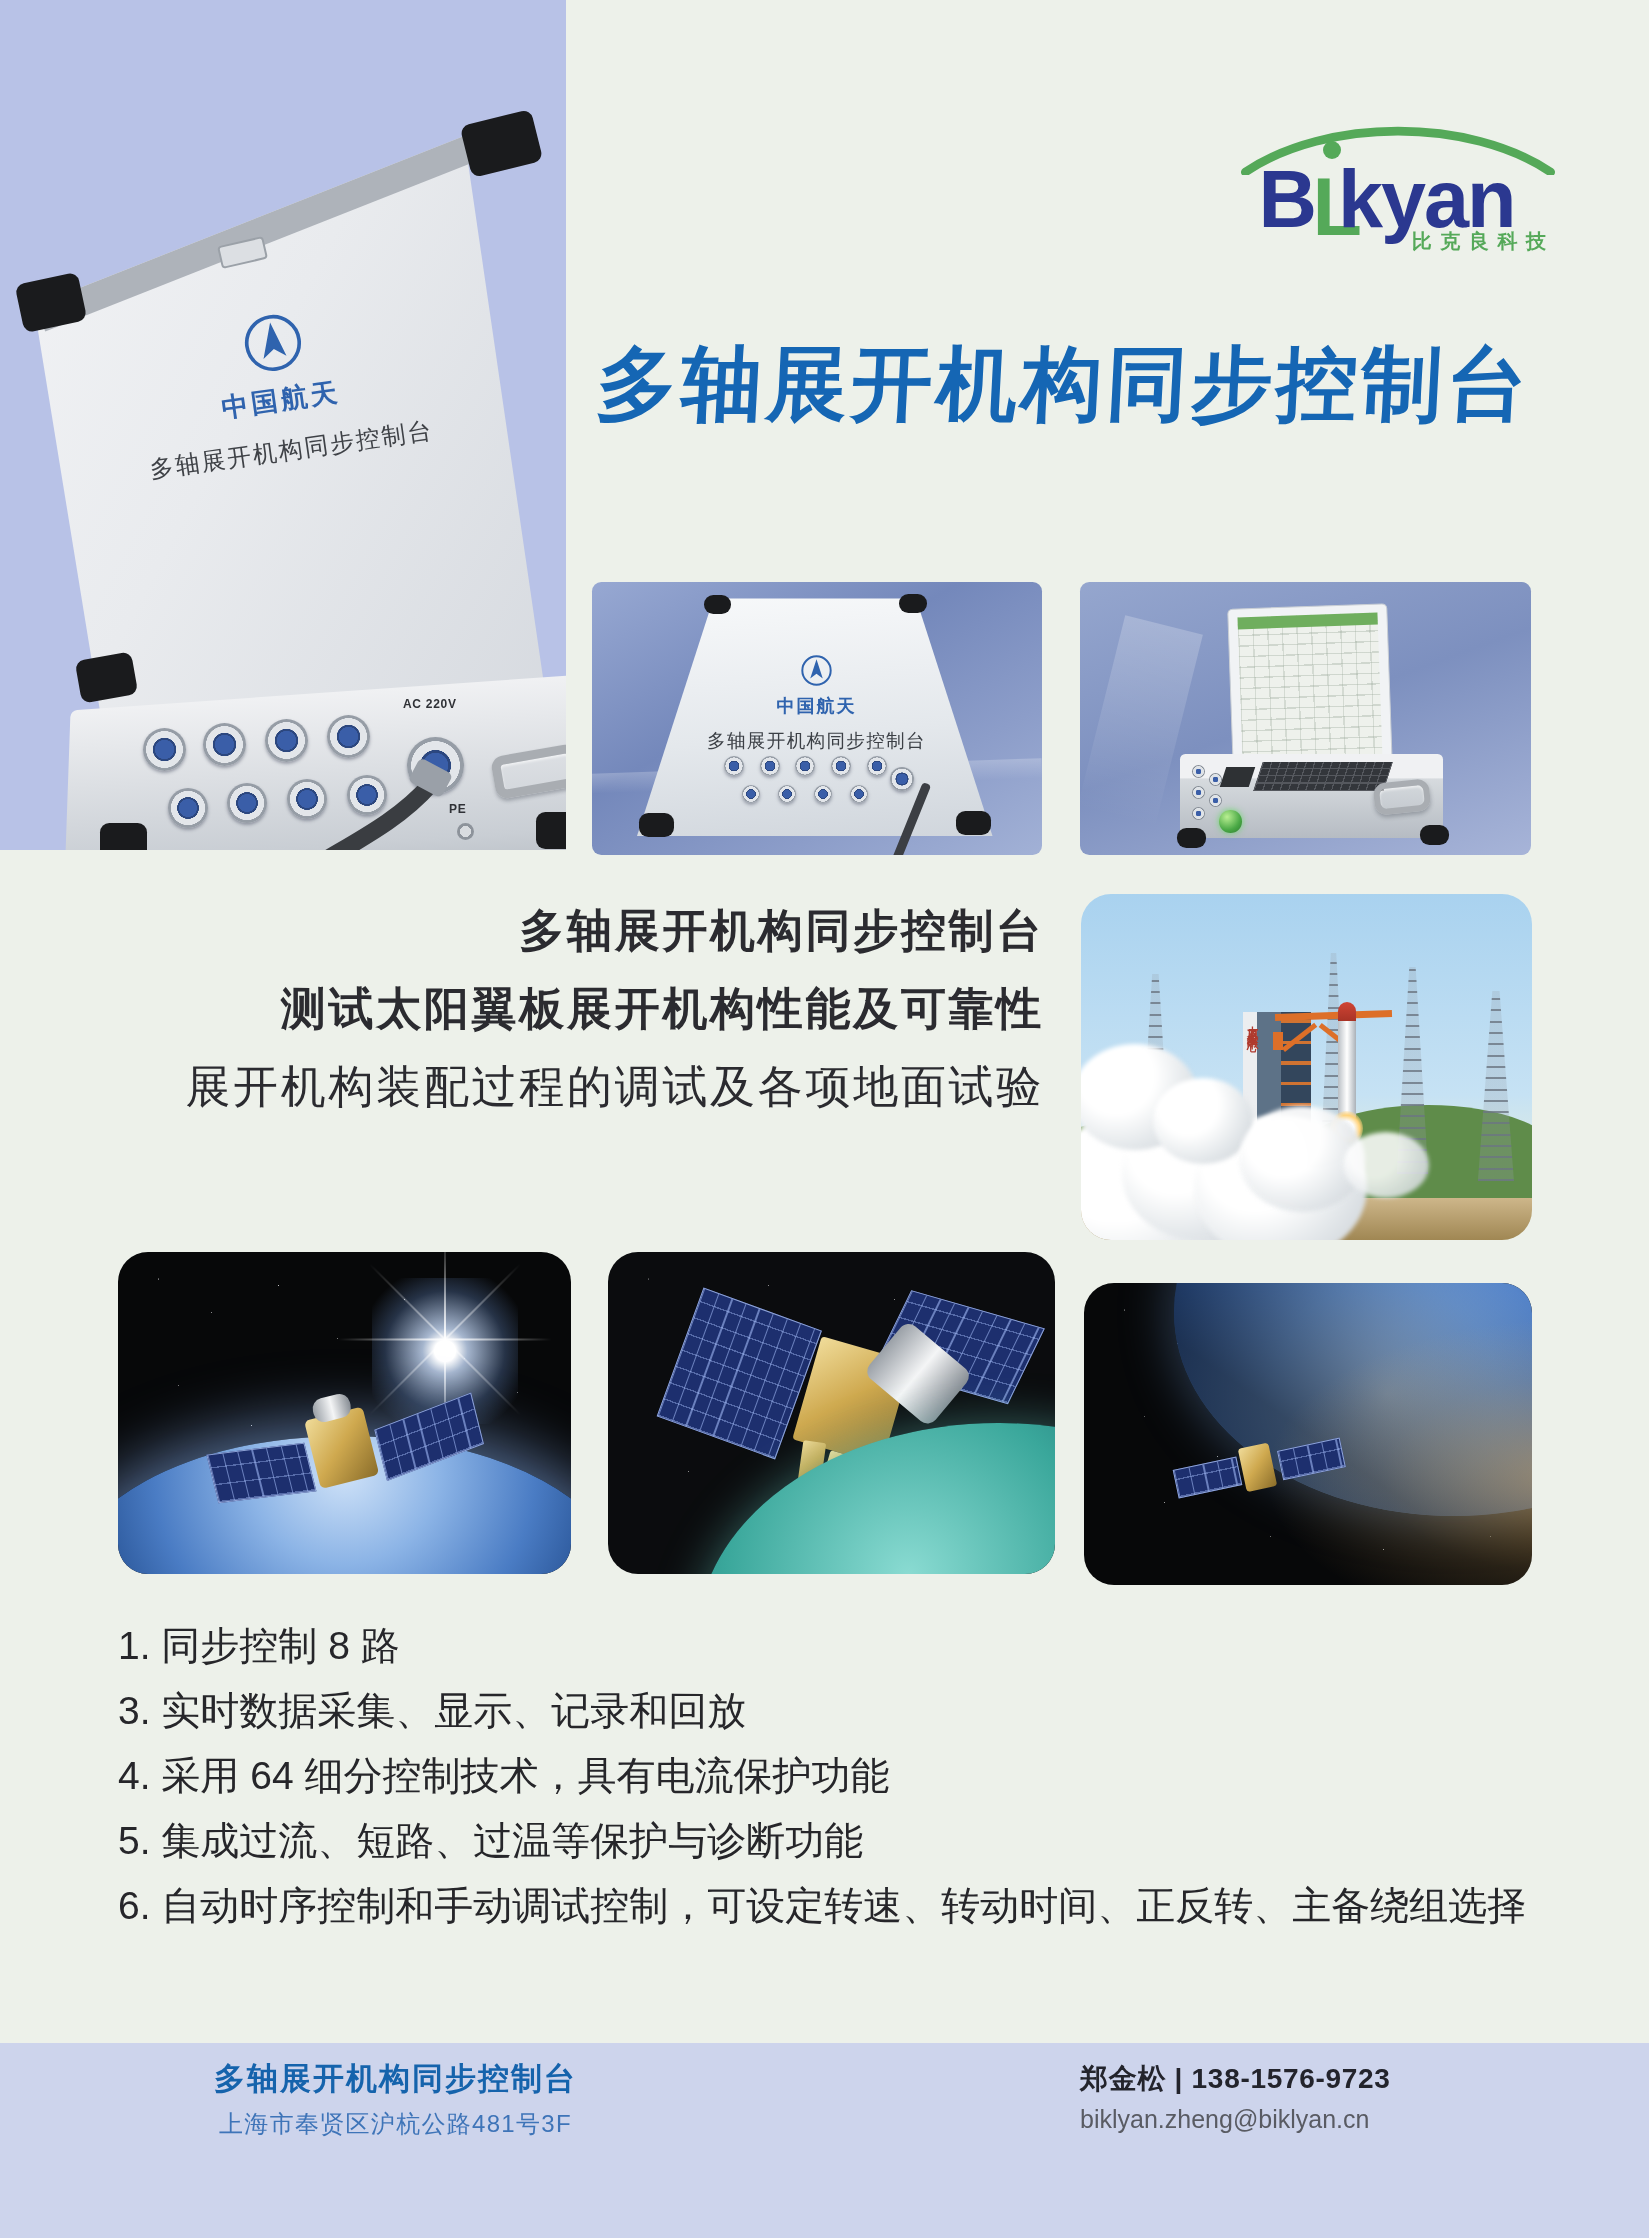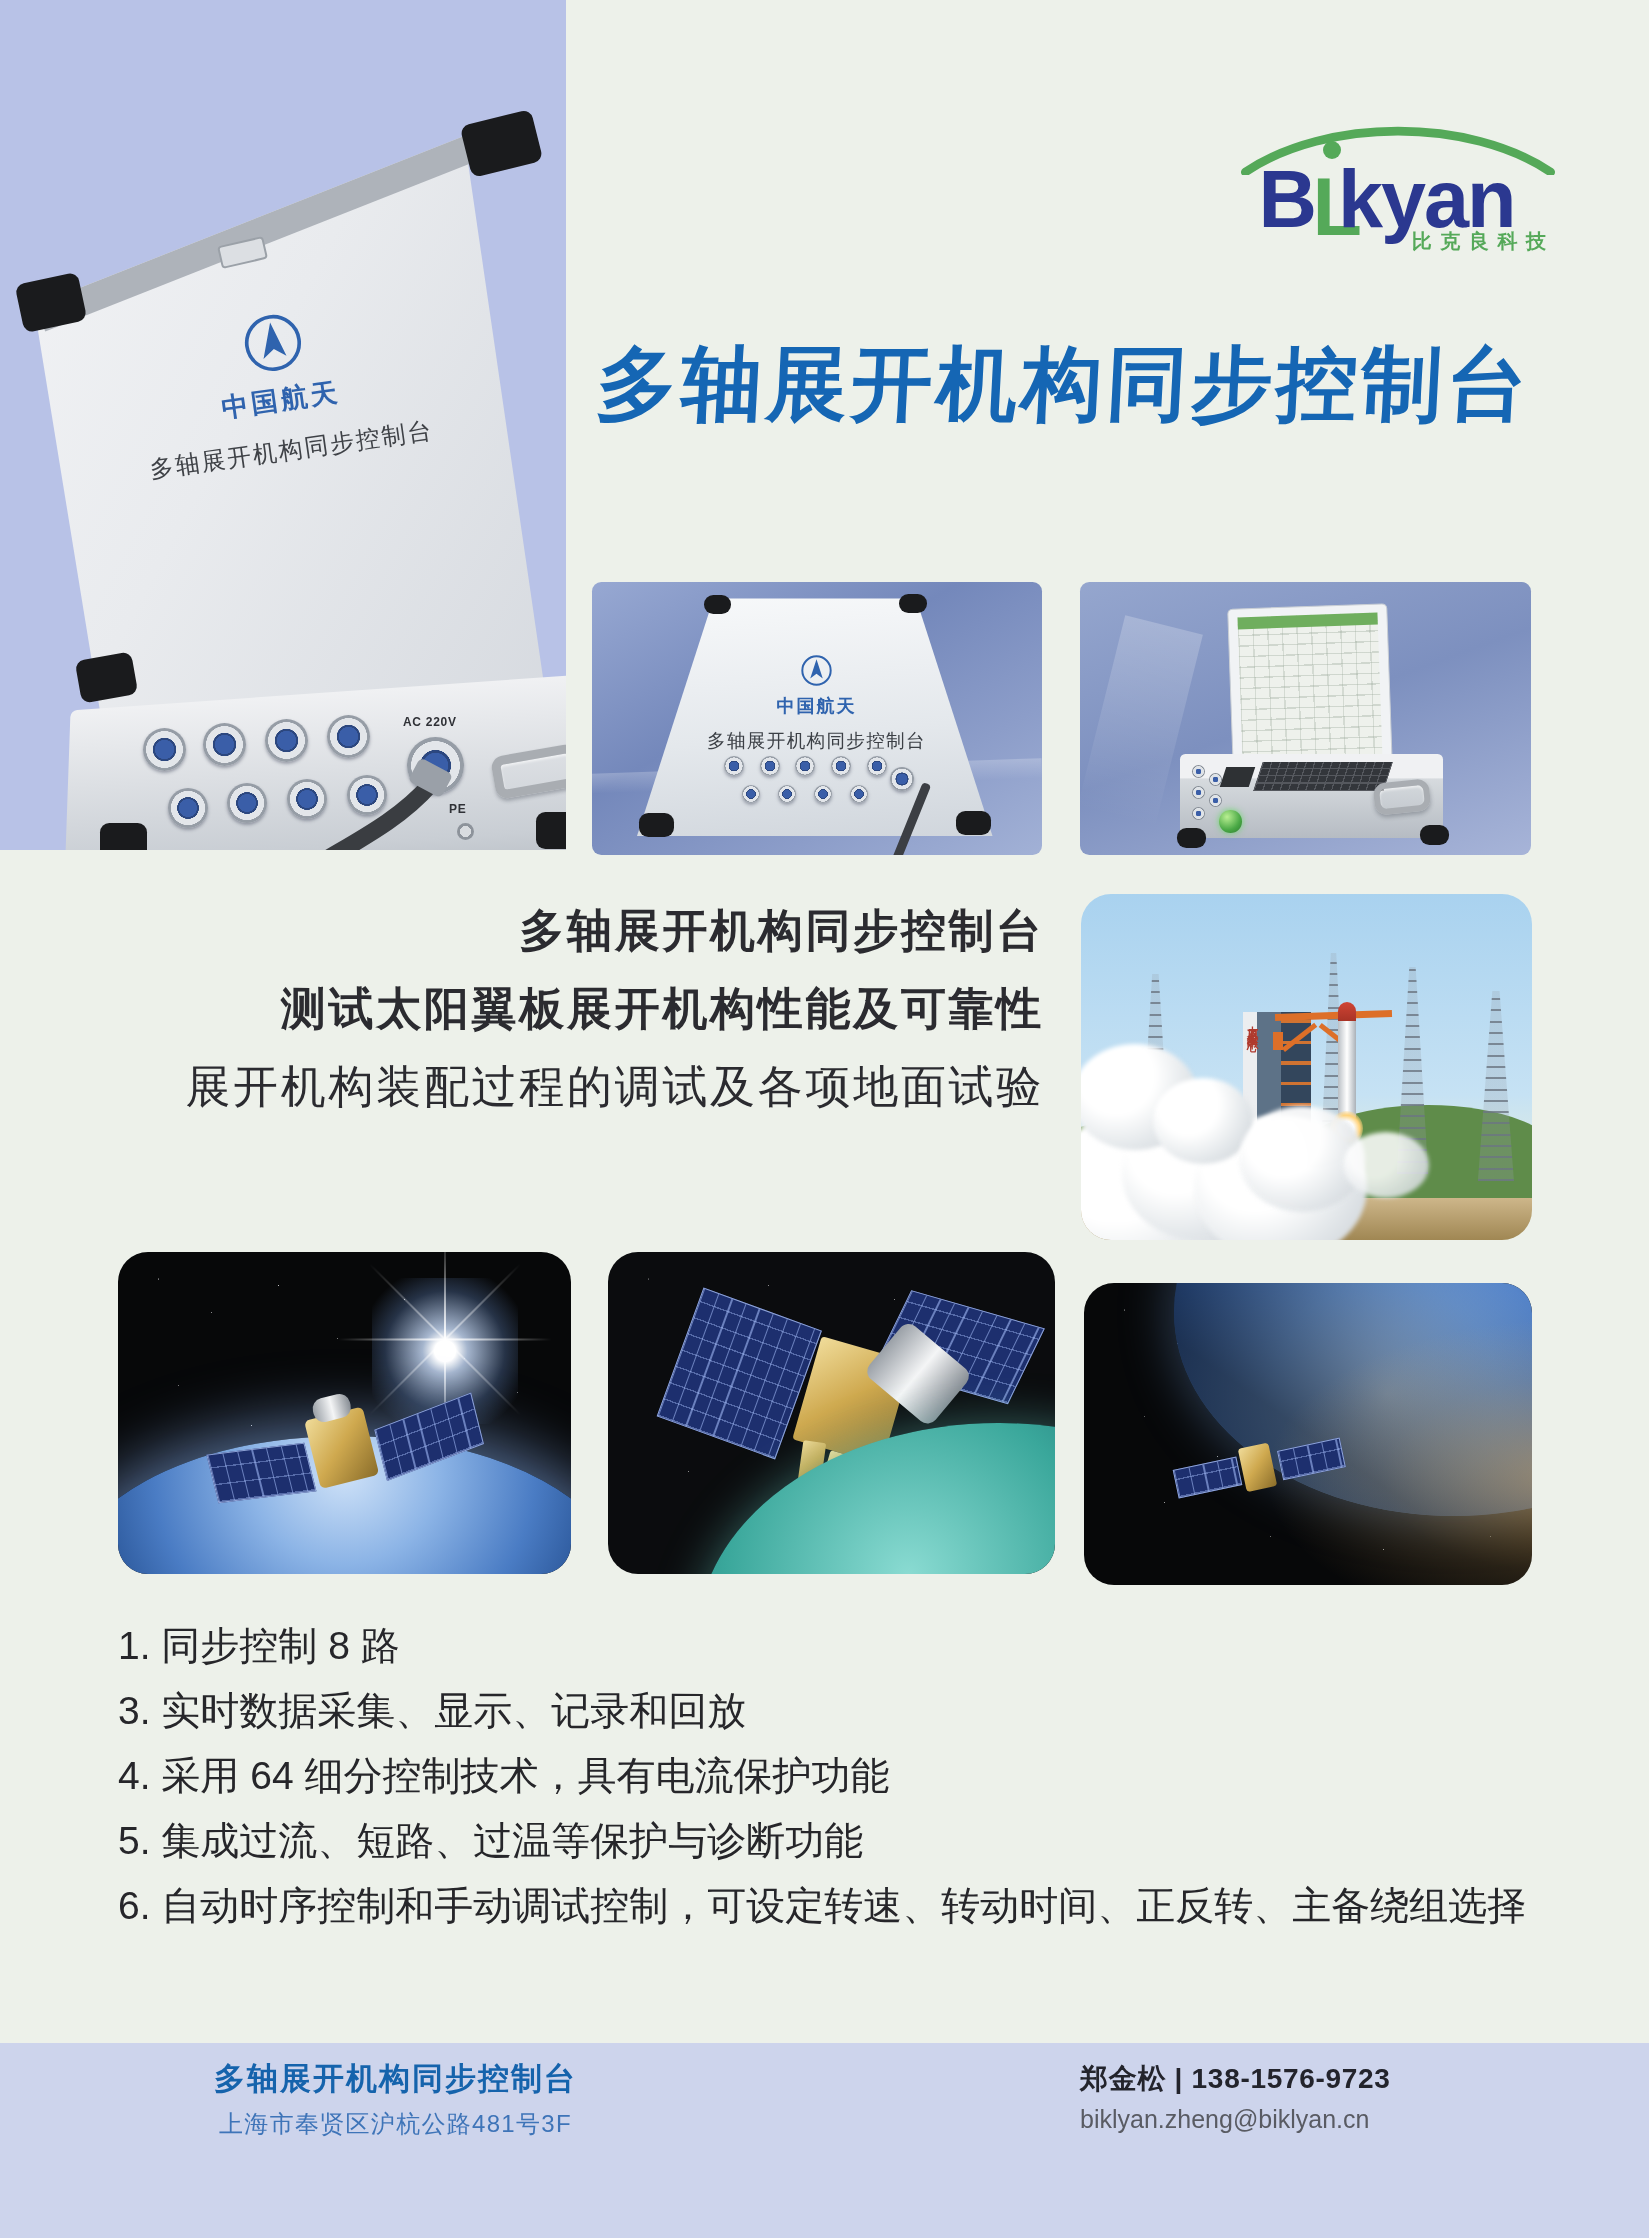--- a/index.html
+++ b/index.html
@@ -171,21 +171,21 @@
     <div class="abs base"></div>
     <i class="conn" style="left:143px;top:728px;width:43px;height:43px;"></i>
     <i class="conn" style="left:203px;top:723px;width:43px;height:43px;"></i>
     <i class="conn" style="left:265px;top:719px;width:43px;height:43px;"></i>
     <i class="conn" style="left:327px;top:715px;width:43px;height:43px;"></i>
     <i class="conn" style="left:168px;top:788px;width:40px;height:40px;"></i>
     <i class="conn" style="left:227px;top:783px;width:40px;height:40px;"></i>
     <i class="conn" style="left:287px;top:779px;width:40px;height:40px;"></i>
     <i class="conn" style="left:347px;top:775px;width:40px;height:40px;"></i>
     <i class="conn" style="left:407px;top:737px;width:57px;height:57px;"></i>
-    <span class="tiny-label" style="left:403px;top:715px;">AC 220V</span>
+    <span class="tiny-label" style="left:403px;top:697px;">AC 220V</span>
     <i class="stud" style="left:457px;top:823px;width:17.3px;height:17.3px;"></i>
     <span class="tiny-label" style="left:449px;top:802px;">PE</span>
     <div class="handle" style="left:493px;top:750px;width:86px;height:43px;transform:rotate(-10deg);"></div>
     <div class="abs bumper" style="left:100px;top:823px;width:47px;height:35px;"></div>
     <div class="abs bumper" style="left:536px;top:812px;width:43px;height:37px;"></div>
     <svg class="abs cable-svg" viewBox="0 0 852 1278" width="566" height="850">
       <path d="M648 1180 C 560 1280, 420 1300, 330 1430" stroke="#3a3d41" stroke-width="26" fill="none" stroke-linecap="round"></path>
       <rect x="620" y="1150" width="56" height="40" rx="8" fill="#9aa0a8" transform="rotate(28 648 1170)"></rect>
     </svg>
   </div>

